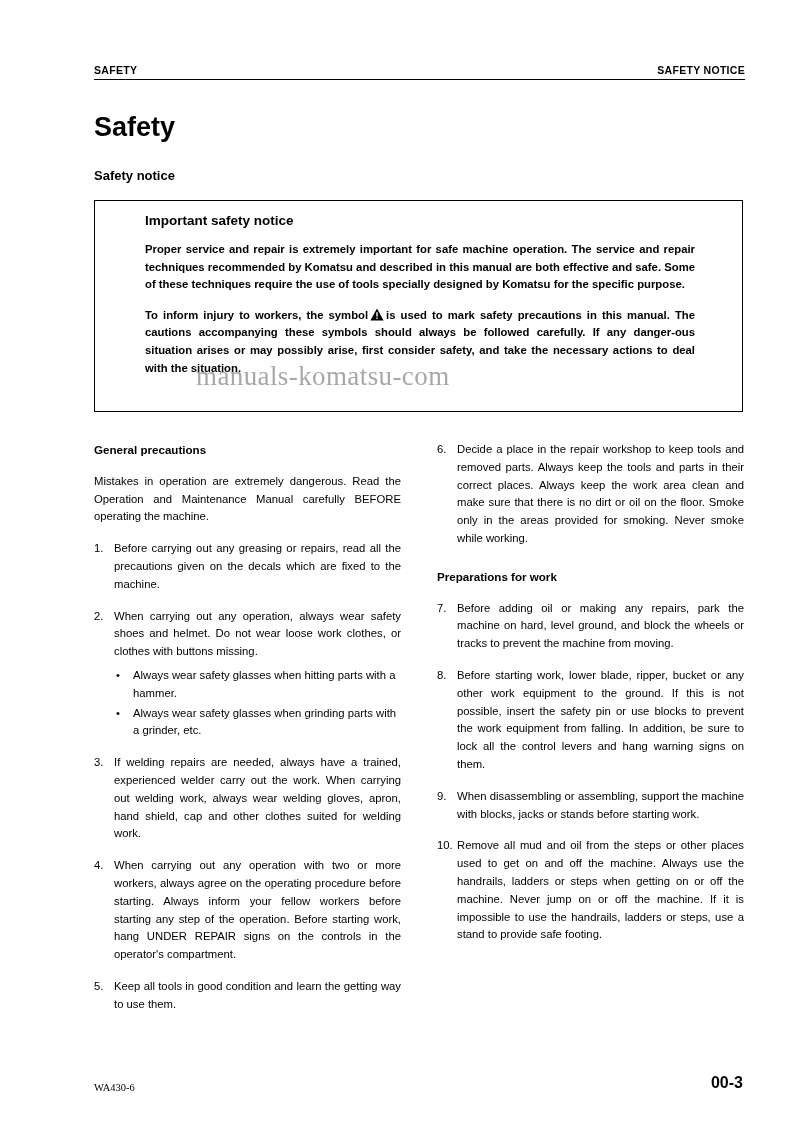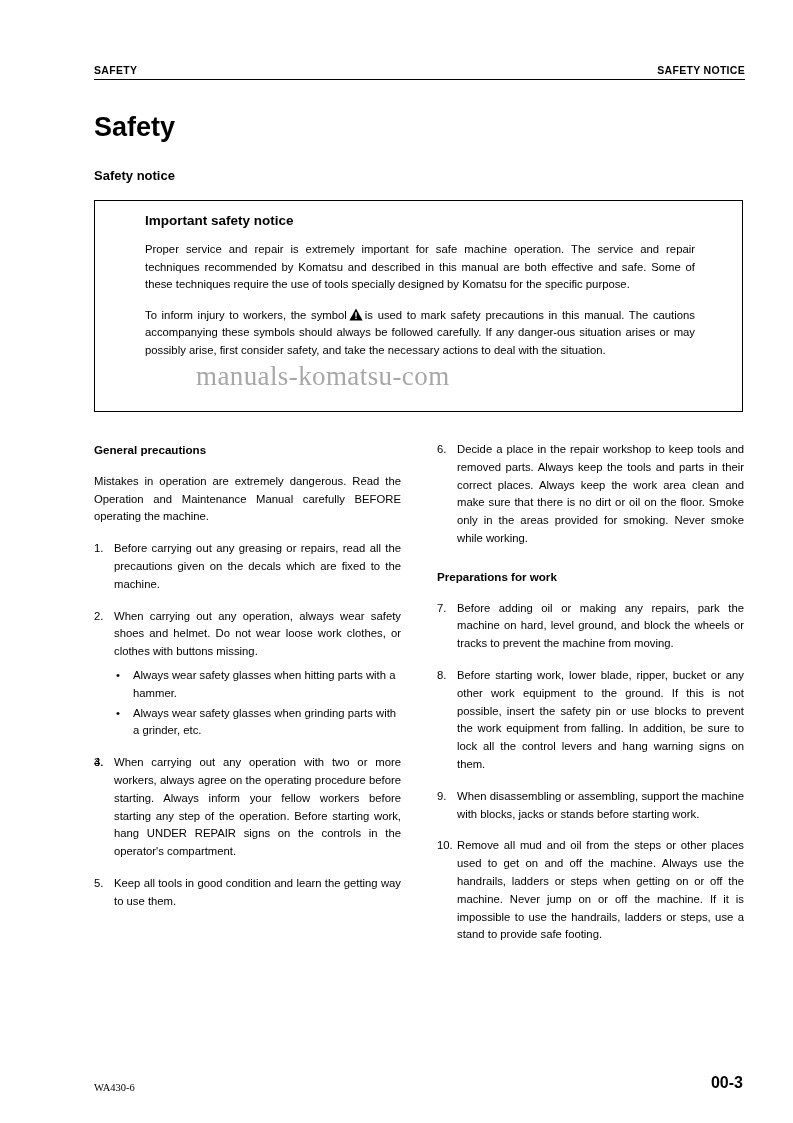--- a/index.html
+++ b/index.html
@@ -79,20 +79,21 @@
     position: absolute;
     left: 50px;
     top: 40px;
     width: 550px;
     font-size: 11.3px;
     line-height: 17.6px;
     text-align: justify;
   }
   .notice-body p {
     margin: 0 0 13px 0;
+    font-weight: bold;
   }
   .warnglyph {
     display: inline-block;
     position: relative;
     width: 14px;
     height: 13px;
     vertical-align: -2px;
     margin: 0 2px;
   }
   .warnglyph svg { display:block; }
@@ -228,20 +229,21 @@
             <span>Always wear safety glasses when hitting parts with a hammer.</span>
           </li>
           <li>
             <span class="bul">•</span>
             <span>Always wear safety glasses when grinding parts with a grinder, etc.</span>
           </li>
         </ul>
       </li>
       <li>
         <span class="num">3.</span>
+        <span>If welding repairs are needed, always have a trained, experienced welder carry out the work. When carrying out welding work, always wear welding gloves, apron, hand shield, cap and other clothes suited for welding work.</span>
       </li>
       <li>
         <span class="num">4.</span>
         <span>When carrying out any operation with two or more workers, always agree on the operating procedure before starting. Always inform your fellow workers before starting any step of the operation. Before starting work, hang UNDER REPAIR signs on the controls in the operator's compartment.</span>
       </li>
       <li>
         <span class="num">5.</span>
         <span>Keep all tools in good condition and learn the getting way to use them.</span>
       </li>
     </ol>

